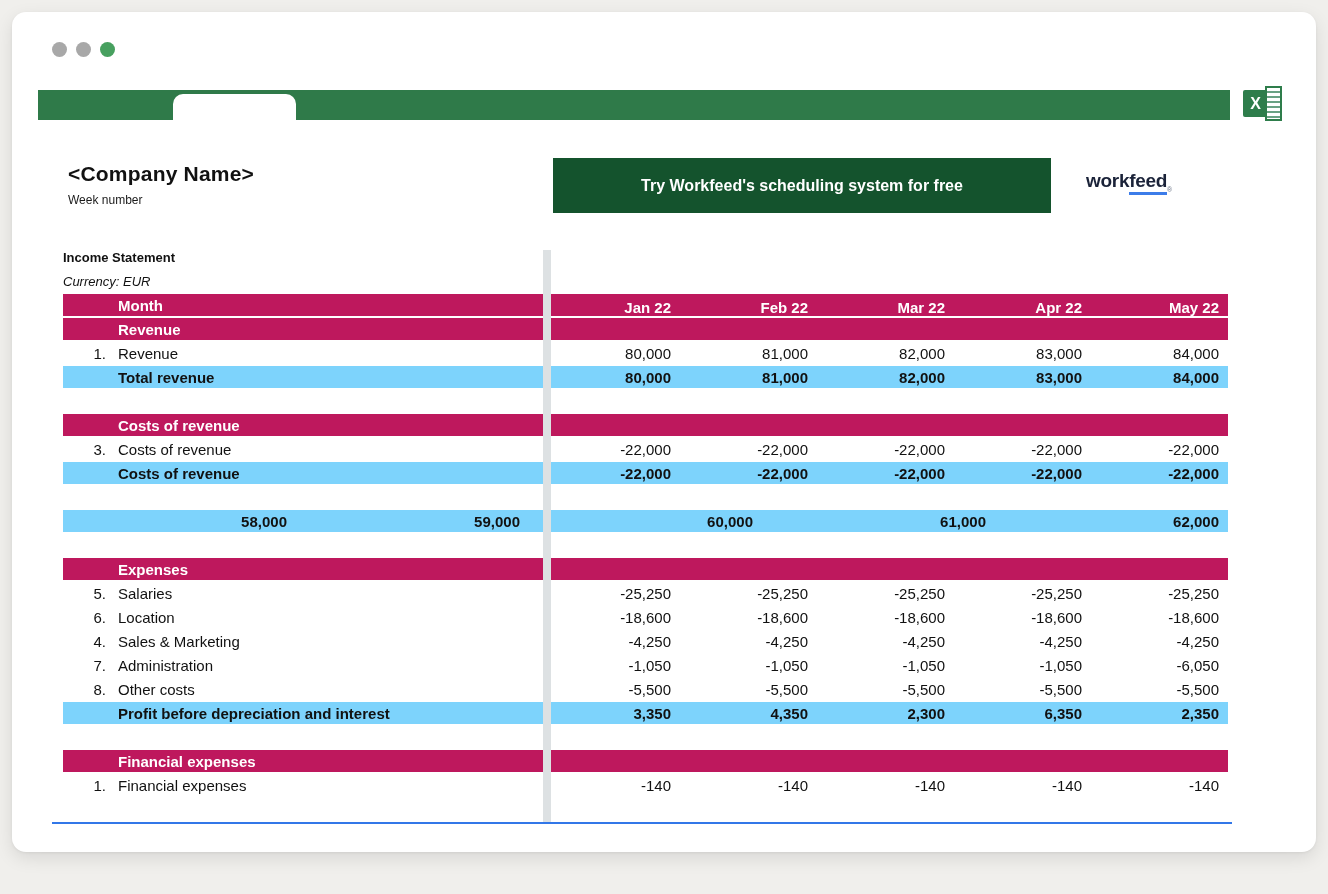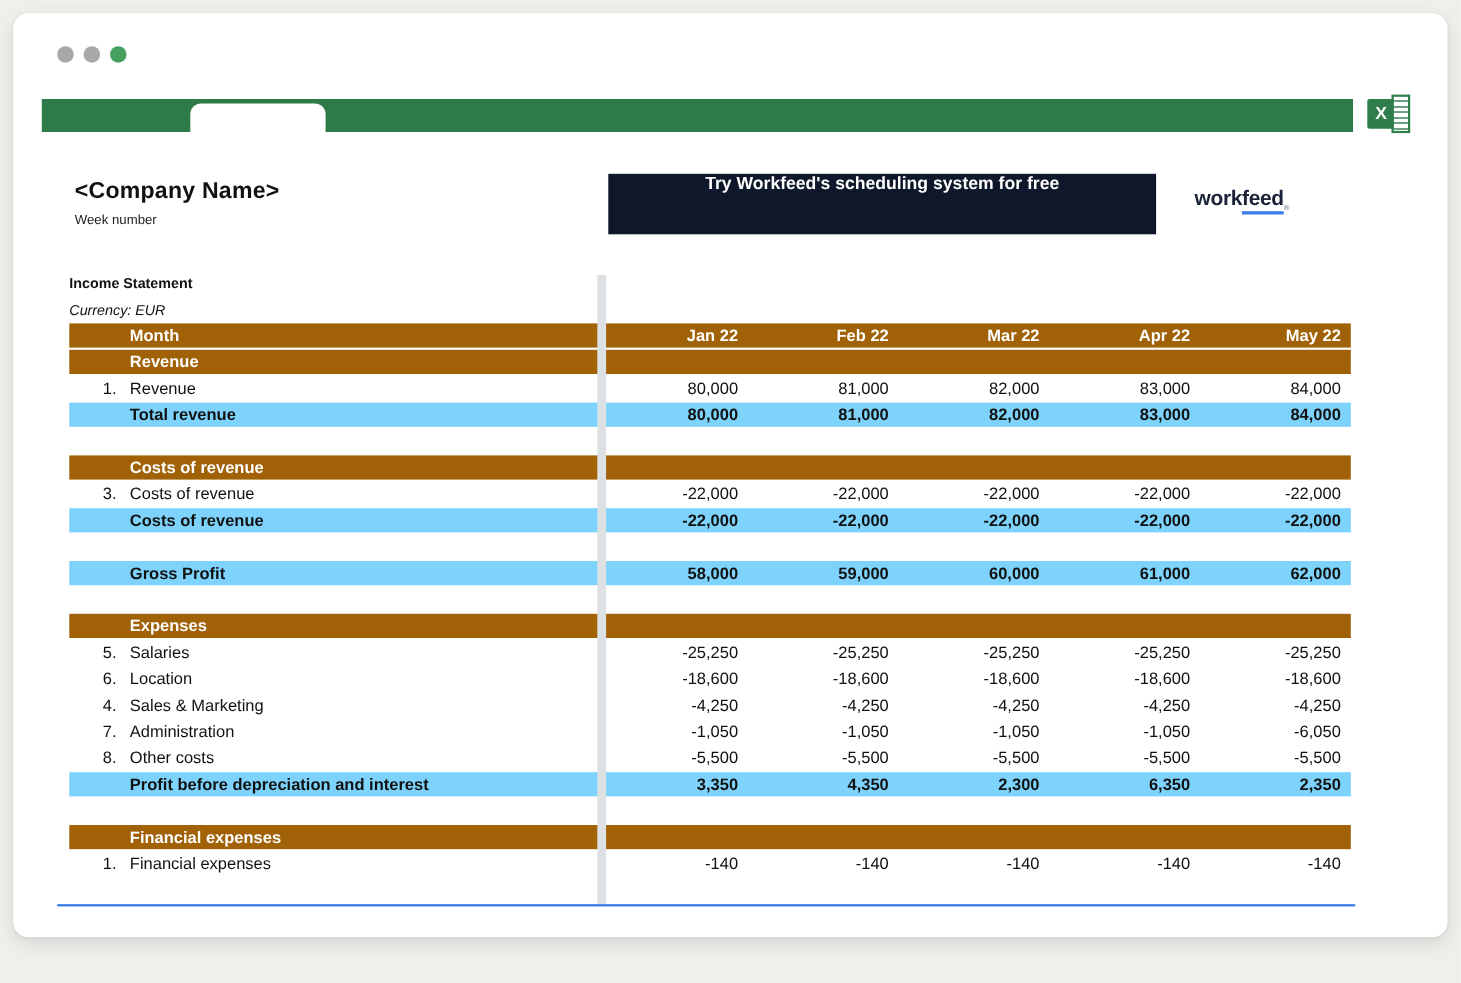--- a/index.html
+++ b/index.html
@@ -40,34 +40,34 @@
     position:absolute;left:22px;top:1px;width:17px;height:35px;background:#fff;
     border:2px solid #2e7d4b;box-sizing:border-box;
     background:repeating-linear-gradient(180deg,#fff 0 3px,#6aa184 3px 5px);
   }
   
   .company{position:absolute;left:56px;top:150px;}
   .company-name{font-size:21px;font-weight:bold;letter-spacing:.2px;}
   .week{font-size:12px;margin-top:7px;color:#1b1b1b;}
   .cta{
     position:absolute;left:541px;top:146px;width:498px;height:55px;
-    background:#0f172a;border:none;color:#fff;font-weight:bold;font-size:16px;
-    font-family:inherit;display:flex;justify-content:center;cursor:pointer;
+    background:#14532d;border:none;color:#fff;font-weight:bold;font-size:16px;
+    font-family:inherit;display:flex;align-items:center;justify-content:center;cursor:pointer;
   }
   .logo{position:absolute;left:1074px;top:158px;width:110px;text-align:left;}
   .logo-text{font-size:19px;font-weight:bold;color:#1a2238;letter-spacing:-.3px;}
   .logo-feed{border-bottom:3px solid #3c7ce9;padding-bottom:1px;}
   .logo-r{font-size:7px;color:#6a7486;vertical-align:bottom;}
   
   .sheet-title{position:absolute;left:51px;top:238px;font-size:13px;font-weight:bold;}
   .sheet-sub{position:absolute;left:51px;top:262px;font-size:13px;font-style:italic;}
   
   .table{position:absolute;left:51px;top:282px;width:1165px;}
   .row{display:flex;height:22px;margin-bottom:2px;align-items:center;font-size:15px;background:#fff;}
-  .row.monthhdr,.row.section{background:#a16207;color:#fff;font-weight:bold;}
+  .row.monthhdr,.row.section{background:#be185d;color:#fff;font-weight:bold;align-items:flex-end;}
   .row.total{background:#7dd3fc;font-weight:bold;}
   .row.gap{background:#fff;}
   .c-label{width:480px;display:flex;align-items:center;height:100%;box-sizing:border-box;}
   .c-label.ind{padding-left:55px;}
   .c-label.note{padding-left:3px;}
   .num{width:43px;text-align:right;flex:none;}
   .lbl{margin-left:12px;}
   .c-val{flex:1;text-align:right;padding-right:9px;box-sizing:border-box;}
   
   .divider{position:absolute;left:531px;top:238px;width:8px;height:572px;background:#dde1e3;z-index:5;}
@@ -185,21 +185,20 @@
         </div>
         <div class="row gap">
           <div class="c-label"></div>
           <div class="c-val"></div>
           <div class="c-val"></div>
           <div class="c-val"></div>
           <div class="c-val"></div>
           <div class="c-val"></div>
         </div>
         <div class="row total">
-          <div class="c-label ind">Gross Profit</div>
           <div class="c-val">58,000</div>
           <div class="c-val">59,000</div>
           <div class="c-val">60,000</div>
           <div class="c-val">61,000</div>
           <div class="c-val">62,000</div>
         </div>
         <div class="row gap">
           <div class="c-label"></div>
           <div class="c-val"></div>
           <div class="c-val"></div>

